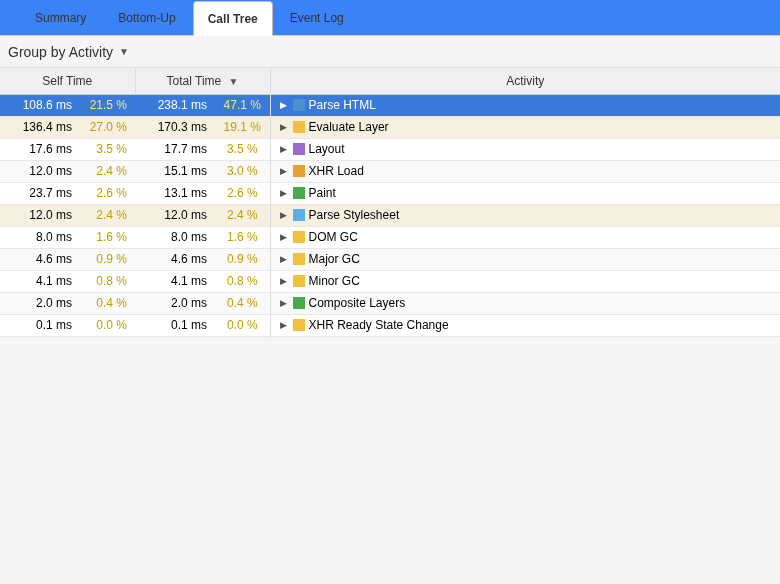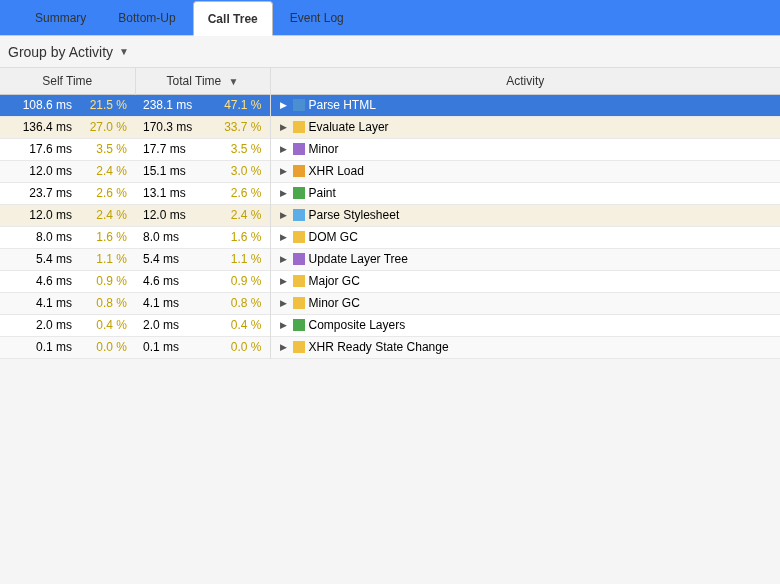--- a/index.html
+++ b/index.html
@@ -124,24 +124,25 @@
       text-align: right;
       width: 55px;
       color: #c0a000;
       padding-right: 12px;
     }
     .selected .col-self-time-pct,
     .selected .col-total-time-pct {
       color: #ffe080;
     }
     .col-total-time-ms {
+      text-align: right;
       width: 80px;
     }
     .col-total-time-pct {
-      text-align: right;
+      text-align: center;
       width: 55px;
       color: #c0a000;
       padding-right: 12px;
       border-right: 1px solid #ddd;
     }
     .col-activity {
       display: flex;
       align-items: center;
       gap: 4px;
     }
@@ -220,39 +221,39 @@
           <span class="expand-arrow">▶</span>
           <span class="activity-color" style="background:#4b8fd0"></span>
           <span class="activity-name">Parse HTML</span>
         </div>
       </td>
     </tr>
         <tr class="highlighted">
       <td class="col-self-time-ms">136.4 ms</td>
       <td class="col-self-time-pct" style="color:#c0a000">27.0 %</td>
       <td class="col-total-time-ms">170.3 ms</td>
-      <td class="col-total-time-pct sep" style="color:#c0a000">33.7 %</td>
+      <td class="col-total-time-pct sep" style="color:#c0a000">19.1 %</td>
       <td>
         <div class="col-activity">
           <span class="expand-arrow">▶</span>
           <span class="activity-color" style="background:#f0c040"></span>
           <span class="activity-name">Evaluate Layer</span>
         </div>
       </td>
     </tr>
         <tr>
       <td class="col-self-time-ms">17.6 ms</td>
       <td class="col-self-time-pct" style="color:#c0a000">3.5 %</td>
       <td class="col-total-time-ms">17.7 ms</td>
       <td class="col-total-time-pct sep" style="color:#c0a000">3.5 %</td>
       <td>
         <div class="col-activity">
           <span class="expand-arrow">▶</span>
           <span class="activity-color" style="background:#9b6bcc"></span>
-          <span class="activity-name">Minor</span>
+          <span class="activity-name">Layout</span>
         </div>
       </td>
     </tr>
         <tr>
       <td class="col-self-time-ms">12.0 ms</td>
       <td class="col-self-time-pct" style="color:#c0a000">2.4 %</td>
       <td class="col-total-time-ms">15.1 ms</td>
       <td class="col-total-time-pct sep" style="color:#c0a000">3.0 %</td>
       <td>
         <div class="col-activity">
@@ -295,33 +296,20 @@
       <td class="col-total-time-pct sep" style="color:#c0a000">1.6 %</td>
       <td>
         <div class="col-activity">
           <span class="expand-arrow">▶</span>
           <span class="activity-color" style="background:#f0c040"></span>
           <span class="activity-name">DOM GC</span>
         </div>
       </td>
     </tr>
         <tr>
-      <td class="col-self-time-ms">5.4 ms</td>
-      <td class="col-self-time-pct" style="color:#c0a000">1.1 %</td>
-      <td class="col-total-time-ms">5.4 ms</td>
-      <td class="col-total-time-pct sep" style="color:#c0a000">1.1 %</td>
-      <td>
-        <div class="col-activity">
-          <span class="expand-arrow">▶</span>
-          <span class="activity-color" style="background:#9b6bcc"></span>
-          <span class="activity-name">Update Layer Tree</span>
-        </div>
-      </td>
-    </tr>
-        <tr>
       <td class="col-self-time-ms">4.6 ms</td>
       <td class="col-self-time-pct" style="color:#c0a000">0.9 %</td>
       <td class="col-total-time-ms">4.6 ms</td>
       <td class="col-total-time-pct sep" style="color:#c0a000">0.9 %</td>
       <td>
         <div class="col-activity">
           <span class="expand-arrow">▶</span>
           <span class="activity-color" style="background:#f0c040"></span>
           <span class="activity-name">Major GC</span>
         </div>

